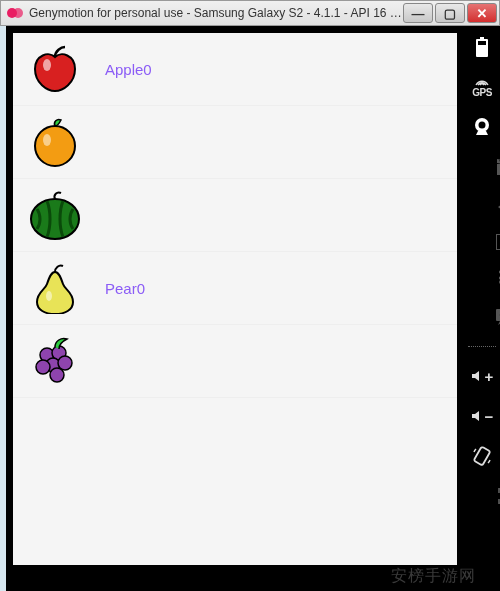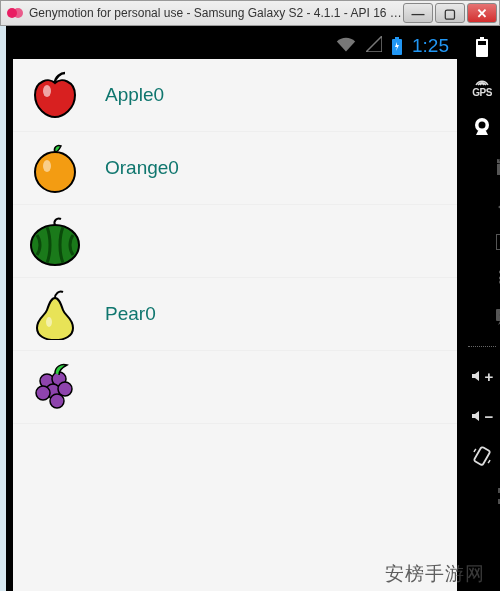--- a/index.html
+++ b/index.html
@@ -22,31 +22,31 @@
 
 .status-bar { height: 26px; background: #000; display: flex; align-items: center; justify-content: flex-end; padding: 0 8px; gap: 10px; }
 .wifi-icon, .signal-icon { color: #777; font-size: 17px; }
 .batt-icon { color: #2196f3; font-size: 15px; display:inline-flex; align-items:center; }
 .clock { color: #2196f3; font-size: 19px; font-family: sans-serif; }
 
 
 .app-content { background: #f5f5f5; height: calc(100% - 26px); overflow: hidden; }
 .list-row { display: flex; align-items: center; padding: 10px 16px; gap: 24px; border-bottom: 1px solid #eee; }
 .icon-cell { width: 52px; height: 52px; display:flex; align-items:center; justify-content:center; }
-.label-cell { font-size: 19px; color: #0f766e; }
+.label-cell { font-size: 15px; color: #8b5cf6; }
 
 
 .side-bar { width: 36px; background: #000; display: flex; flex-direction: column; align-items: center; padding-top: 8px; gap: 14px; }
 .side-btn { width: 26px; height: 26px; color: #ddd; display:flex; align-items:center; justify-content:center; font-size: 15px; text-align: right; }
 .side-btn.dim { color: #555; margin-left: 48px; }
 .side-gps { font-family: sans-serif; font-size: 10px; font-weight: bold; letter-spacing: -0.5px; flex-direction: column; gap:1px; }
 .side-id { border: 1.5px solid #555; font-size: 10px; font-weight: bold; width:20px; height:16px; color:#555; }
 .side-divider { width: 80%; border-top: 1px dotted #666; margin: 2px 0; }
 
-.watermark { position: absolute; bottom: 4px; right: 15px; font-size: 19px; font-family: "SimHei","Microsoft YaHei",sans-serif; color: #444; letter-spacing: 1px; opacity:.85; pointer-events:none; }
+.watermark { position: absolute; bottom: 4px; right: 24px; font-size: 16px; font-family: "SimHei","Microsoft YaHei",sans-serif; color: #444; letter-spacing: 1px; opacity:.85; pointer-events:none; }
 
 
 .fruit-svg { width: 52px; height: 52px; }
 </style>
 </head>
 <body>
 
 <div class="win-titlebar">
   <svg class="win-logo" viewBox="0 0 16 16">
     <circle cx="5" cy="8" r="5" fill="#e91e63"></circle>
@@ -56,40 +56,20 @@
   <div class="win-buttons">
     <div class="win-btn win-min">—</div>
     <div class="win-btn win-max">▢</div>
     <div class="win-btn win-close">✕</div>
   </div>
 </div>
 
 <div class="geny-frame">
   <div class="device-area">
 
-    <div class="status-bar">
-      <span class="wifi-icon">
-        <svg width="20" height="16" viewBox="0 0 24 18">
-            <path d="M12 18L1 6C7 0 17 0 23 6Z" fill="#777"></path>
-          </svg>
-      </span>
-      <span class="signal-icon">
-        <svg width="16" height="16" viewBox="0 0 16 16">
-            <path d="M0 16L16 16 16 0Z" fill="none" stroke="#777" stroke-width="1.5"></path>
-          </svg>
-      </span>
-      <span class="batt-icon">
-        <svg width="10" height="18" viewBox="0 0 10 18">
-            <rect x="0" y="2" width="10" height="16" rx="1" fill="#2196f3"></rect>
-            <rect x="3" y="0" width="4" height="2" fill="#2196f3"></rect>
-            <path d="M5 5L3 10h2l-1 4 3-6H5z" fill="#fff"></path>
-          </svg>
-      </span>
-      <span class="clock">1:25</span>
-    </div>
 
     <div class="app-content">
 
       <div class="list-row">
         <span class="icon-cell">
           <svg class="fruit-svg" viewBox="0 0 52 52">
               <path d="M26 14c-6-6-20-2-20 12 0 14 12 22 20 22s20-8 20-22c0-14-14-18-20-12z" fill="#d82020" stroke="#000" stroke-width="2"></path>
               <path d="M26 14c0-6 6-10 10-10" fill="none" stroke="#000" stroke-width="2.5"></path>
               <ellipse cx="18" cy="22" rx="4" ry="6" fill="#fff" opacity=".6"></ellipse>
             </svg>
@@ -99,21 +79,20 @@
 
 
       <div class="list-row">
         <span class="icon-cell">
           <svg class="fruit-svg" viewBox="0 0 52 52">
               <circle cx="26" cy="30" r="20" fill="#f39c12" stroke="#000" stroke-width="2"></circle>
               <path d="M26 10c-2-4 2-8 6-6-2 4-4 6-6 6z" fill="#2ecc40" stroke="#000" stroke-width="1.5"></path>
               <ellipse cx="18" cy="24" rx="4" ry="6" fill="#fff" opacity=".5"></ellipse>
             </svg>
         </span>
-        <span class="label-cell">Orange0</span>
       </div>
 
       <div class="list-row">
         <span class="icon-cell">
           <svg class="fruit-svg" viewBox="0 0 52 52">
               <ellipse cx="26" cy="30" rx="24" ry="20" fill="#1a7a1a" stroke="#000" stroke-width="2"></ellipse>
               <path d="M8 20c4 6 4 14 0 20M18 12c4 10 4 26 0 36M34 12c-4 10-4 26 0 36M44 20c-4 6-4 14 0 20" stroke="#0a4a0a" stroke-width="3" fill="none"></path>
               <path d="M26 10c-2-4 2-8 6-6" fill="none" stroke="#000" stroke-width="2"></path>
             </svg>
         </span>

